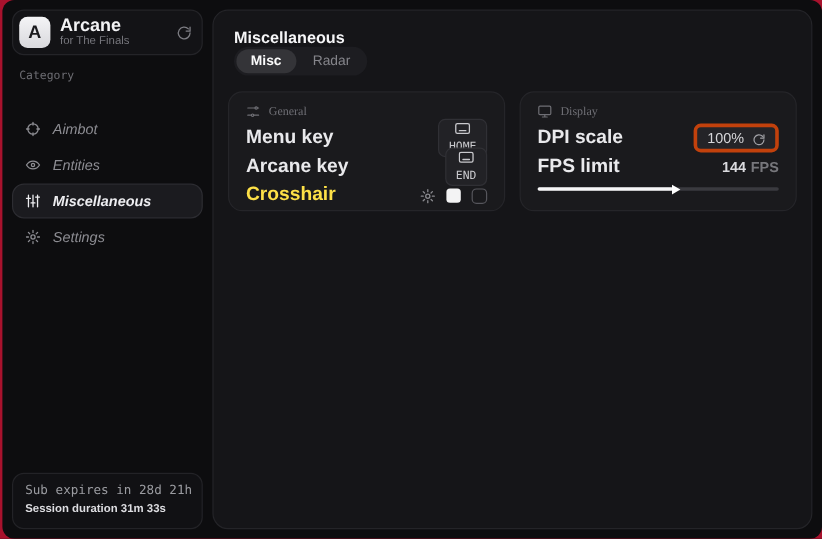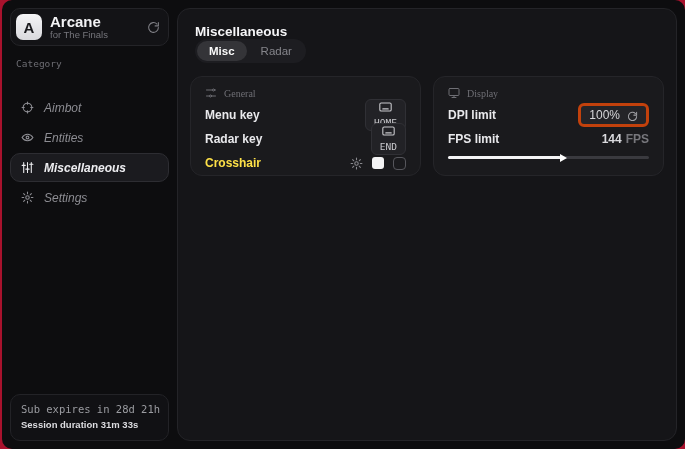--- a/index.html
+++ b/index.html
@@ -79,21 +79,21 @@
     padding:10px 14px;
   }
   .card-head{
     display:flex;align-items:center;gap:7px;color:#6f6f75;
     font-family:Liberation Serif, serif;font-size:10px;
   }
   .row{
     display:flex;align-items:center;justify-content:space-between;
     margin-top:8px;height:16px;
   }
-  .row-label{font-size:12px;font-weight:600;color:#e9e9ec;}
+  .row-label{font-size:16px;font-weight:600;color:#e9e9ec;}
   .row-label.dim{color:#fde047;}
   .keypill{
     display:inline-flex;align-items:center;gap:5px;
     background:#222226;border:1px solid #303035;border-radius:6px;
     padding:2px 8px;color:#c9c9cd;
     font-family:"DejaVu Sans Mono", monospace;font-size:9.5px;flex-direction:column;
   }
   .cross-controls{display:inline-flex;align-items:center;gap:9px;}
   .swatch{width:12px;height:12px;border-radius:3px;background:#f3f3f4;}
   .checkbox{width:13px;height:13px;border-radius:4px;border:1.5px solid #56565c;box-sizing:border-box;}
@@ -216,21 +216,21 @@
               <svg width="13" height="10" viewBox="0 0 24 18" fill="none" stroke="currentColor" stroke-width="2" stroke-linecap="round">
                 <rect x="1.5" y="1.5" width="21" height="15" rx="2.5"></rect>
                   <path d="M7 12.5h10"></path>
               </svg>
             </span>
             <span>HOME</span>
           </span>
         </div>
 
         <div class="row">
-          <span class="row-label">Radar key</span>
+          <span class="row-label">Arcane key</span>
           <span class="keypill">
             <span style="display:flex">
               <svg width="13" height="10" viewBox="0 0 24 18" fill="none" stroke="currentColor" stroke-width="2" stroke-linecap="round">
                 <rect x="1.5" y="1.5" width="21" height="15" rx="2.5"></rect>
                   <path d="M7 12.5h10"></path>
               </svg>
             </span>
             <span>END</span>
           </span>
         </div>
@@ -255,21 +255,21 @@
           <span style="display:flex">
             <svg width="12" height="12" viewBox="0 0 24 24" fill="none" stroke="currentColor" stroke-width="2" stroke-linecap="round">
               <rect x="2" y="3" width="20" height="14" rx="2"></rect>
                 <path d="M8 21h8M12 17v4"></path>
             </svg>
           </span>
           <span>Display</span>
         </div>
 
         <div class="row">
-          <span class="row-label">DPI limit</span>
+          <span class="row-label">DPI scale</span>
           <span class="dpi-pill">
             <span>100%</span>
             <span style="display:flex;color:#a2a2a7">
               <svg width="11" height="11" viewBox="0 0 24 24" fill="none" stroke="currentColor" stroke-width="2.2" stroke-linecap="round">
                 <path d="M21 12a9 9 0 1 1-2.6-6.4"></path>
                   <path d="M21 3v6h-6"></path>
               </svg>
             </span>
           </span>
         </div>

